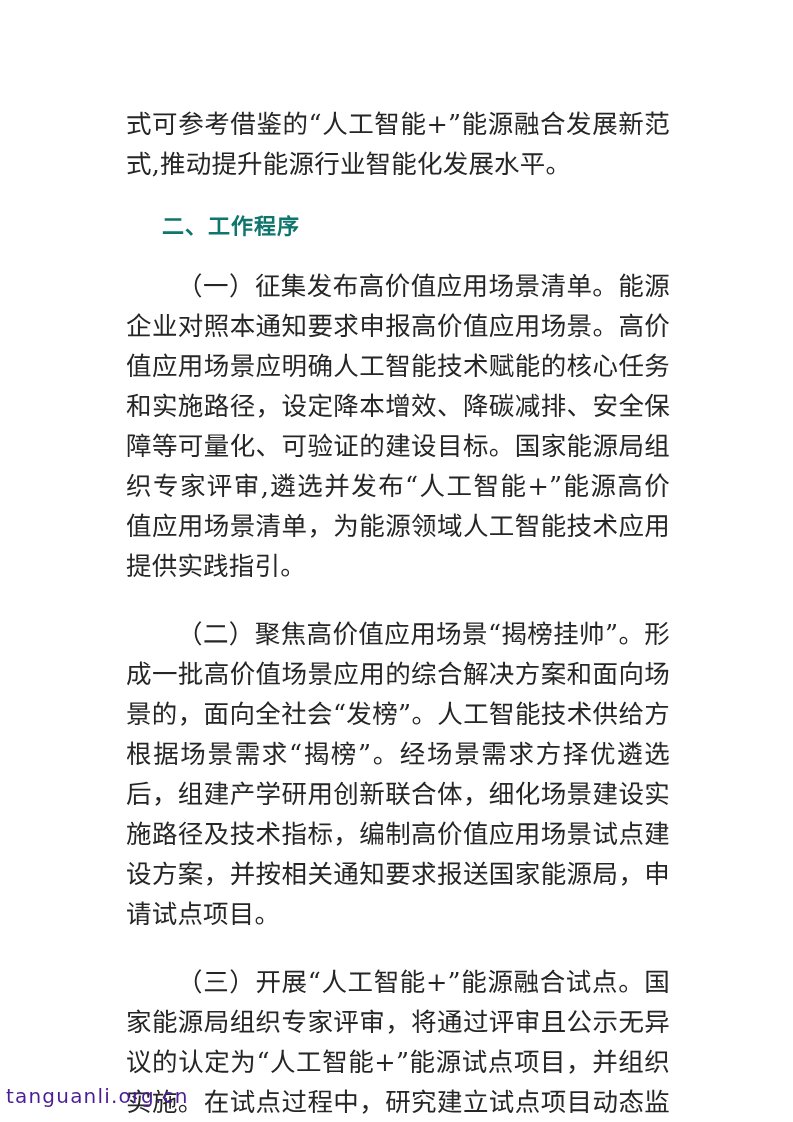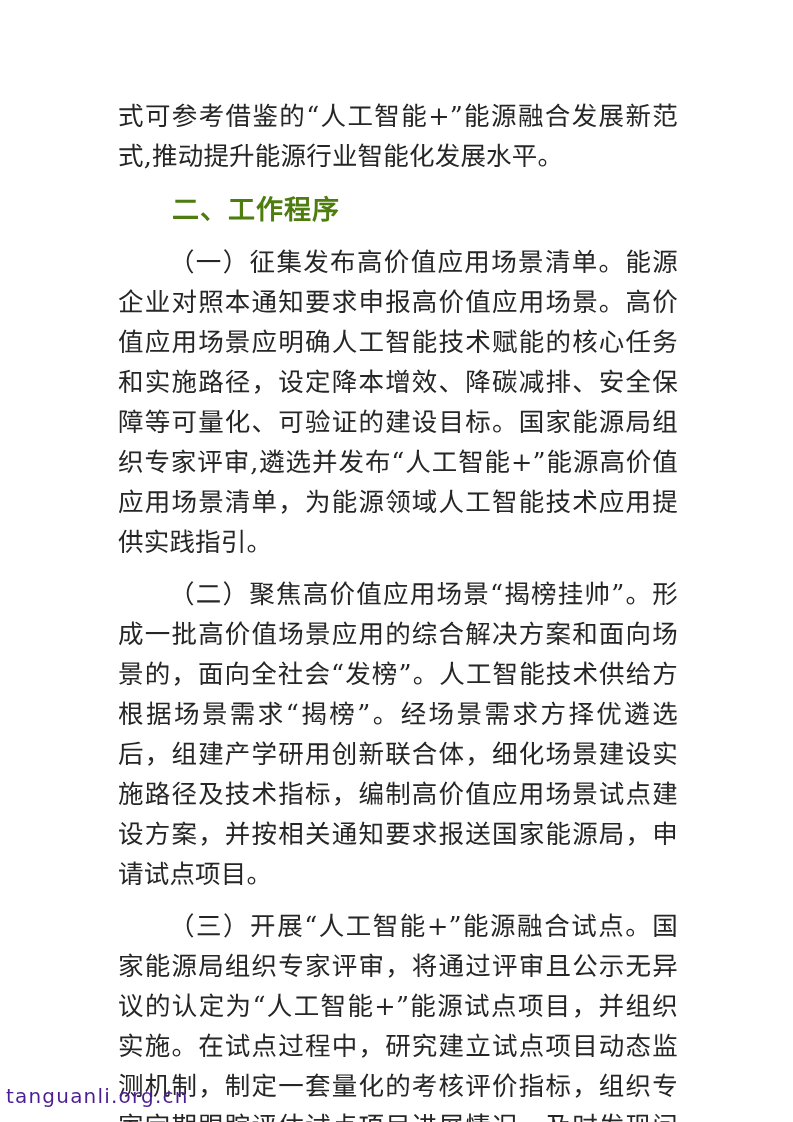--- a/index.html
+++ b/index.html
@@ -28,40 +28,40 @@
 
   
   .para {
     font-family: "DejaVu Serif", "Liberation Serif", serif;
     font-size: 25.5px;
     line-height: 40px;
     color: #262626;
     text-align: justify;
     text-justify: inter-ideograph;
     letter-spacing: 0.2px;
-    margin: 0;
+    margin: 8px;
     word-break: break-all;
   }
 
   
   .para.continuation {
     text-indent: 0;
   }
 
   
   .para.indent {
     text-indent: 2em;
   }
 
   .section-heading {
     font-family: "DejaVu Serif", "Liberation Serif", serif;
-    font-size: 27px;
+    font-size: 22px;
     line-height: 40px;
     font-weight: 700;
-    color: #4d7c0f;
+    color: #0f766e;
     text-indent: 2em;
     letter-spacing: 1px;
     margin: 0;
   }
 
   
   .gap-heading { height: 14px; }
   .gap-para    { height: 12px; }
 
   .watermark {

